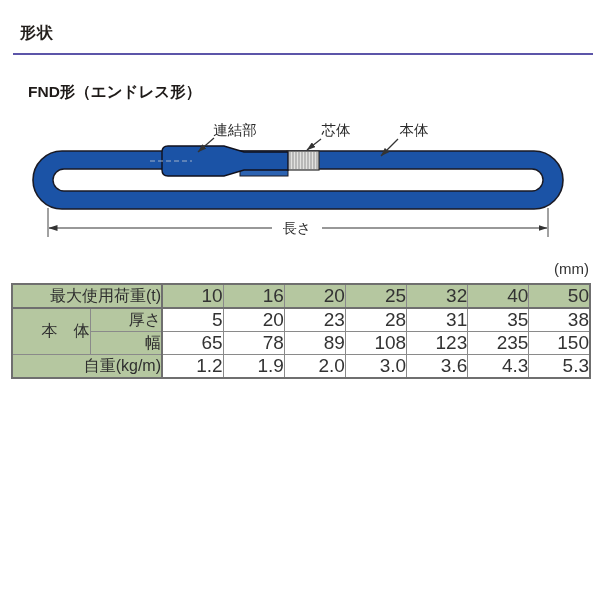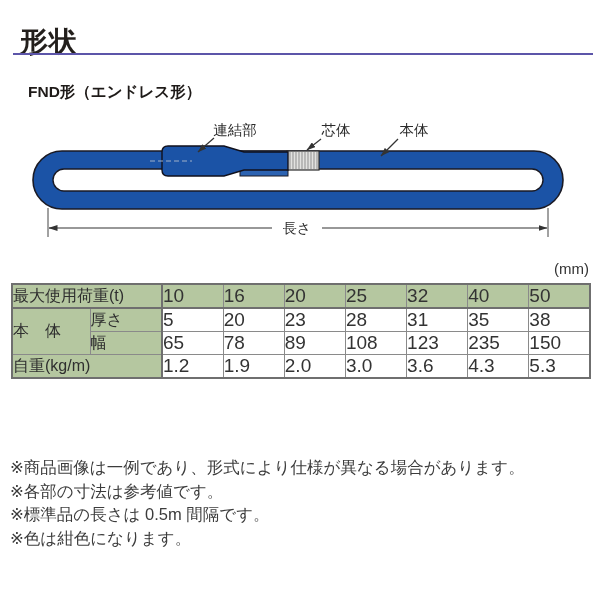--- a/index.html
+++ b/index.html
@@ -2,21 +2,21 @@
 <html><head>
 <meta charset="utf-8">
 <style>
   * { box-sizing: border-box; }
   html, body { margin: 0; padding: 0; background: #ffffff; }
   body { font-family: "Liberation Sans", "DejaVu Sans", sans-serif; }
   .page { position: relative; width: 600px; height: 600px; background: #ffffff; overflow: hidden; }
 
   .page-title {
     position: absolute; left: 20px; top: 23px; margin: 0;
-    font-size: 28px; font-weight: 700; color: #231f1c; letter-spacing: 1px;
+    font-size: 16px; font-weight: 700; color: #231f1c; letter-spacing: 1px;
   }
   .title-underline {
     position: absolute; left: 13px; top: 53px; width: 580px; height: 2px;
     background: #5c55a9;
   }
   .subtitle {
     position: absolute; left: 28px; top: 82px; margin: 0;
     font-size: 15.5px; font-weight: 700; color: #1e1a18; text-align: center;
   }
 
@@ -27,21 +27,21 @@
     position: absolute; top: 260px; right: 11px;
     font-size: 15px; color: #333333; margin-left: 18px;
   }
 
   table.spec {
     position: absolute; left: 11px; top: 283px;
     border-collapse: collapse; table-layout: fixed; width: 580px;
     border: 2px solid #6f6f6f;
   }
   table.spec td {
-    border: 1px solid #8a8a8a; text-align: left; vertical-align: middle;
+    border: 1px solid #8a8a8a; text-align: right; vertical-align: middle;
     height: 20px; padding: 0; font-size: 19px; color: #333333;
   }
   table.spec td.g { background: #b5c7a0; }
   table.spec td.lbl { font-size: 16px; color: #2f2f2f; }
   table.spec tr.hdr td { border-bottom: 2px solid #6f6f6f; }
   table.spec td.sep { border-right: 2px solid #6f6f6f; }
 
   .notes {
     position: absolute; left: 10px; top: 456px;
     font-size: 16.5px; line-height: 23.5px; color: #3c3c3c;
@@ -156,20 +156,14 @@
         <td>1.9</td>
         <td>2.0</td>
         <td>3.0</td>
         <td>3.6</td>
         <td>4.3</td>
         <td>5.3</td>
       </tr>
     </tbody>
   </table>
 
-  <div class="notes">
-    <div>※商品画像は一例であり、形式により仕様が異なる場合があります。</div>
-    <div>※各部の寸法は参考値です。</div>
-    <div>※標準品の長さは 0.5m 間隔です。</div>
-    <div>※色は紺色になります。</div>
-  </div>
 
 </div>
 
 </body></html>

